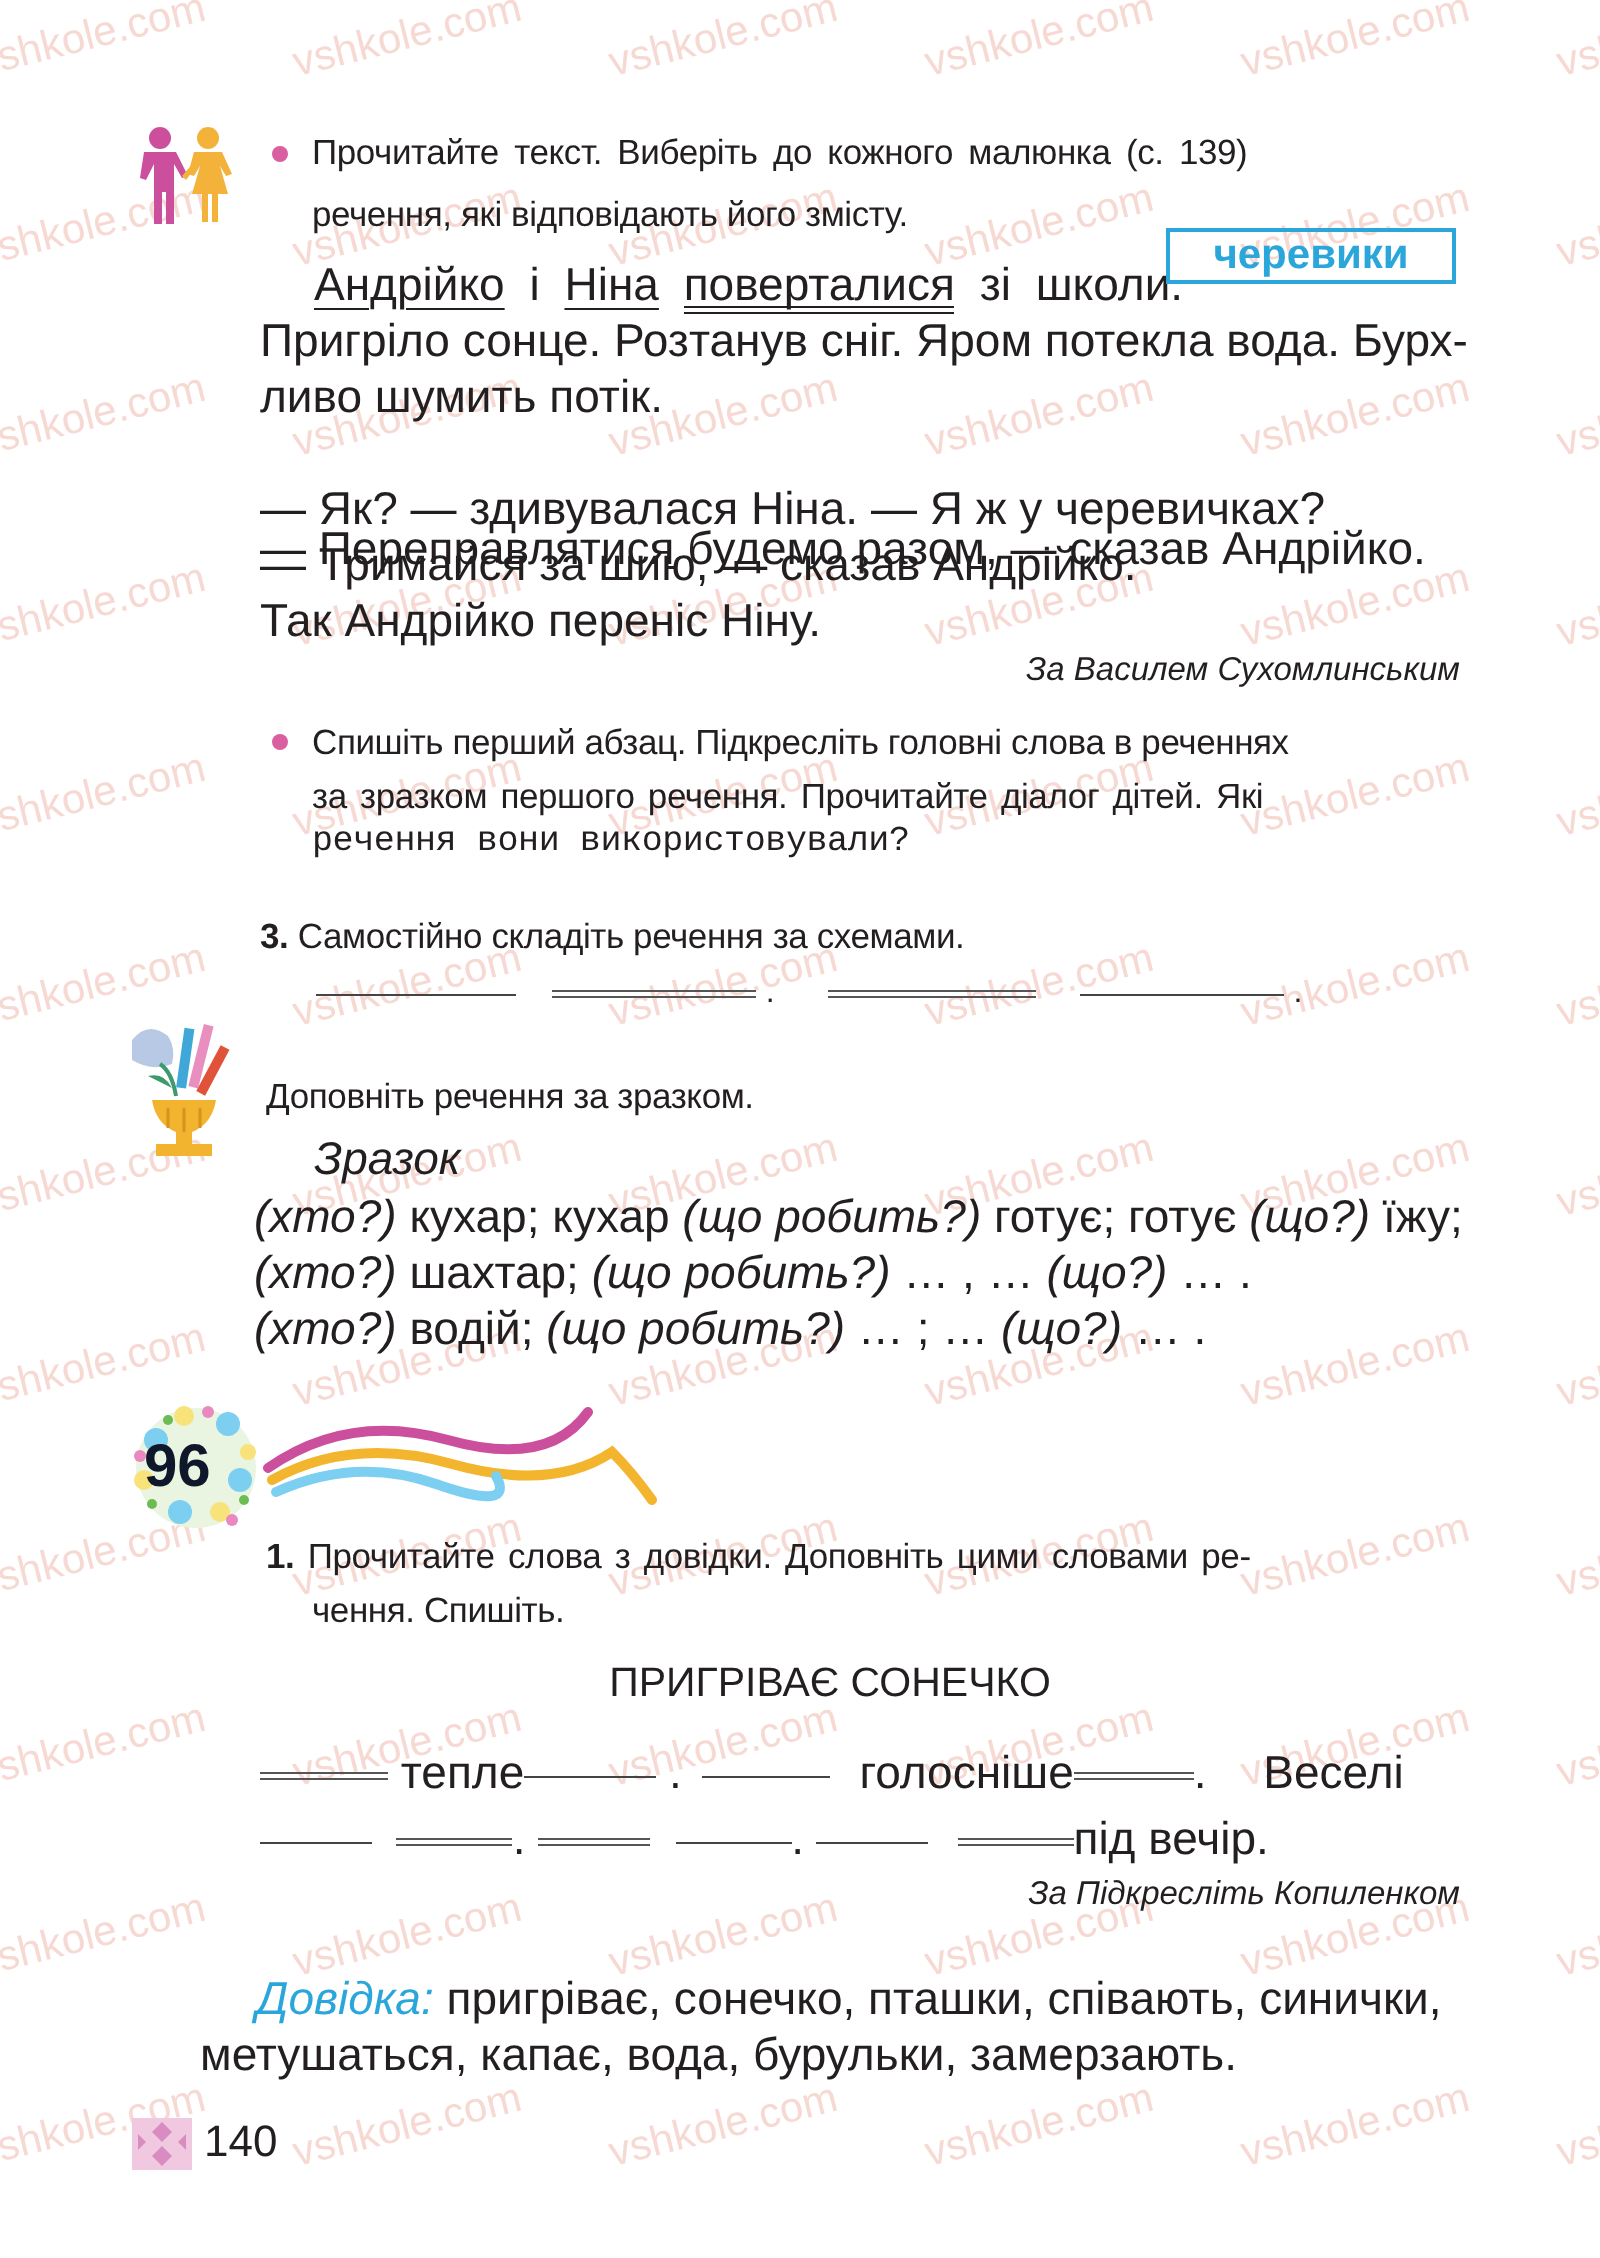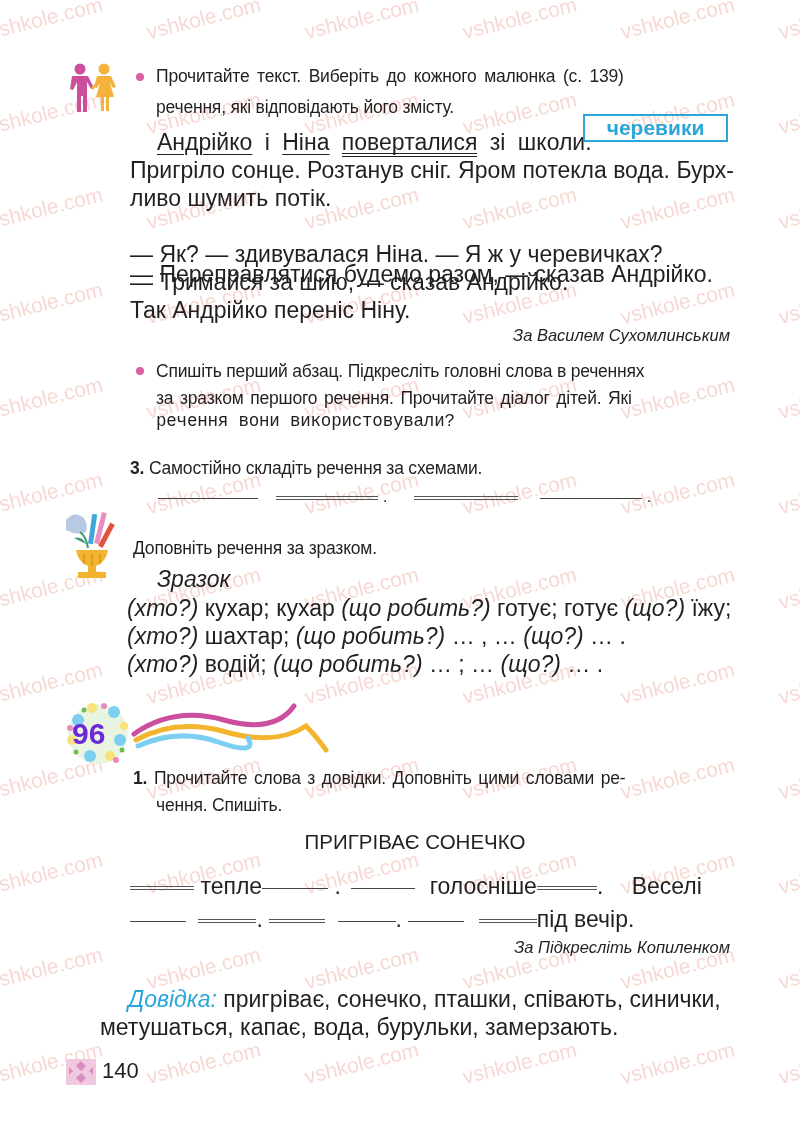--- a/index.html
+++ b/index.html
@@ -213,21 +213,21 @@
       <g fill="#6dbb53">
           <circle cx="20" cy="10" r="2.5"></circle>
           <circle cx="58" cy="50" r="2.5"></circle>
           <circle cx="12" cy="52" r="2.5"></circle>
         </g>
     </g>
     <path d="M70 34 q40 -28 90 -14 t70 -14" stroke="#cc4f9e" stroke-width="5" fill="none" stroke-linecap="round"></path>
     <path d="M72 40 q40 -22 90 -8 t80 -6 q10 10 20 24" stroke="#f3b52d" stroke-width="5" fill="none" stroke-linecap="round"></path>
     <path d="M74 46 q40 -18 80 -4 t30 -4" stroke="#7ccff0" stroke-width="5" fill="none" stroke-linecap="round"></path>
   </svg>
-  <div class="abs" style="left:72px;top:717px;font-size:30px;font-weight:bold;color:#6d28d9;">96</div>
+  <div class="abs" style="left:72px;top:717px;font-size:30px;font-weight:bold;color:#0f172a;">96</div>
 
   <div class="abs instr" style="left:133px;top:765px;word-spacing:2px;">
     <span class="num">1.</span>
     <span>Прочитайте слова з довідки. Доповніть цими словами ре-</span>
   </div>
   <div class="abs instr" style="left:156px;top:792px;">чення. Спишіть.</div>
 
   <div class="abs" style="left:0;width:800px;top:830px;text-align:center;font-size:20.5px;padding-left:30px;box-sizing:border-box;">ПРИГРІВАЄ СОНЕЧКО</div>
 
   <div class="abs story" style="left:130px;top:872px;">

